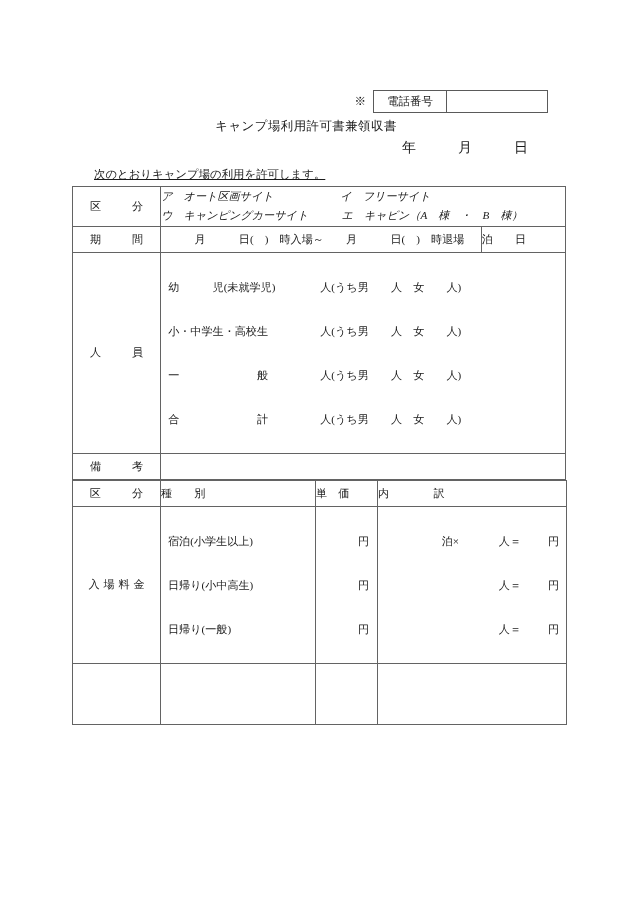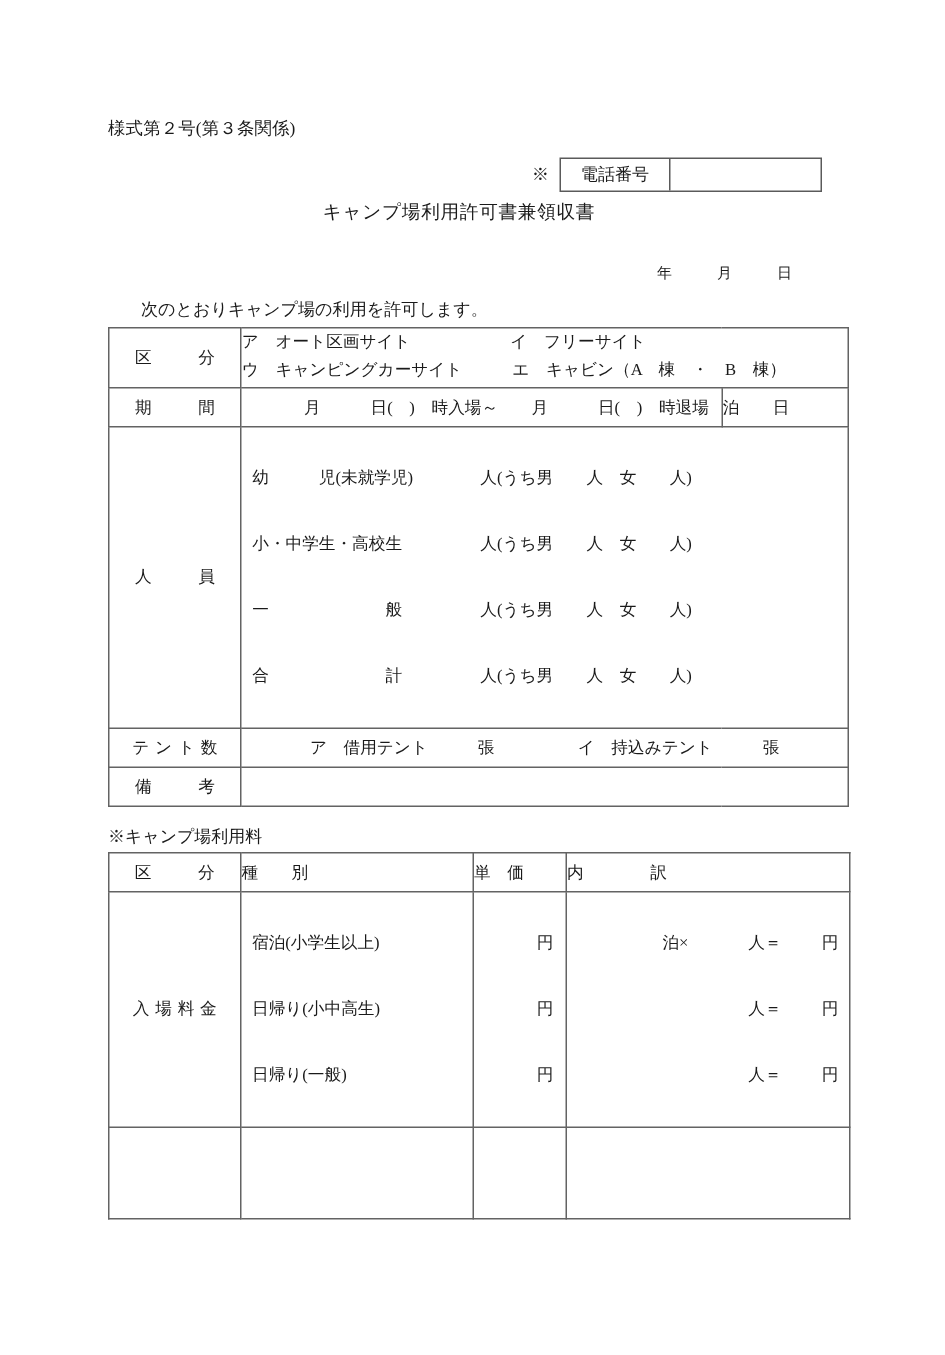--- a/index.html
+++ b/index.html
@@ -56,38 +56,39 @@
   .doc-title {
     text-align: center;
     font-size: 12.4px;
     letter-spacing: 0.04em;
     margin-top: 5px;
     padding-right: 40px;
   }
 
   .date-line {
     text-align: right;
-    font-size: 10px;
-    margin-top: 25px;
+    font-size: 14px;
+    margin-top: 4px;
     padding-right: 52px;
     white-space: pre;
   }
 
   .applicant {
     margin-top: 13px;
     padding-left: 215px;
     font-size: 11.4px;
     line-height: 1.92;
     white-space: pre;
   }
 
   .lead {
     margin-top: 10px;
     padding-left: 22px;
     font-size: 11.4px;
+    text-decoration: underline;
   }
 
   
   table.grid {
     border-collapse: collapse;
     width: 494px;
     margin-left: 0;
     table-layout: fixed;
   }
   table.grid td {
@@ -96,24 +97,24 @@
     padding: 0;
     vertical-align: middle;
     white-space: pre;
   }
   .lbl {
     text-align: center;
     letter-spacing: 0.9em;
     text-indent: 0.9em;
   }
   .lbl4 { letter-spacing: 0.35em; text-indent: 0.35em; }
-  .cellpad { padding: 3px 6px; text-align: center; }
+  .cellpad { padding: 3px 6px; }
   .row-h26 { height: 26px; padding-left: 20px; }
 
-  .two-line { line-height: 1.75; padding: 4px 8px; }
+  .two-line { line-height: 1.75; padding: 4px 8px; font-style: italic; }
 
   
   .c-label { width: 88px; }
   .c-body  { width: 320px; }
   .c-nights{ width: 84px; }
 
   
   .f-kubun { width: 88px; }
   .f-shu   { width: 155px; }
   .f-tanka { width: 62px; }
@@ -140,21 +141,20 @@
   .head-c { text-align: left; }
 
   .gap-top { margin-top: 4px; }
 </style>
 </head>
 <body>
 
 <div id="page">
   <div class="sheet">
 
-    <div class="formno">様式第２号(第３条関係)</div>
 
     <div class="permit-row">
       <span class="permit-mark">※</span>
       <div class="permit-box">
         <div class="permit-label">電話番号</div>
         <div class="permit-value"></div>
       </div>
     </div>
 
     <div class="doc-title">キャンプ場利用許可書兼領収書</div>
@@ -188,33 +188,28 @@
         <tr>
           <td class="lbl">人　員</td>
           <td class="stack" colspan="2">
             <span class="sub"><span style="display:inline-block;width:152px">幼　　　児(未就学児)</span><span>人(うち男　　人　女　　人)</span></span>
             <span class="sub"><span style="display:inline-block;width:152px">小・中学生・高校生</span><span>人(うち男　　人　女　　人)</span></span>
             <span class="sub"><span style="display:inline-block;width:152px">一　　　　　　　般</span><span>人(うち男　　人　女　　人)</span></span>
             <span class="sub"><span style="display:inline-block;width:152px">合　　　　　　　計</span><span>人(うち男　　人　女　　人)</span></span>
           </td>
         </tr>
 
-        <tr class="row-h26">
-          <td class="lbl lbl4">テント数</td>
-          <td class="cellpad" colspan="2">ア　借用テント　　　張　　　　　イ　持込みテント　　　張</td>
-        </tr>
 
         <tr class="row-h26">
           <td class="lbl">備　考</td>
           <td class="cellpad" colspan="2"></td>
         </tr>
       </tbody>
     </table>
 
-    <div class="fee-note">※キャンプ場利用料</div>
 
     <table class="grid">
       <colgroup>
         <col class="f-kubun">
           <col class="f-shu">
           <col class="f-tanka">
           <col class="f-uchi">
       </colgroup>
       <tbody>
         <tr class="row-h26">

